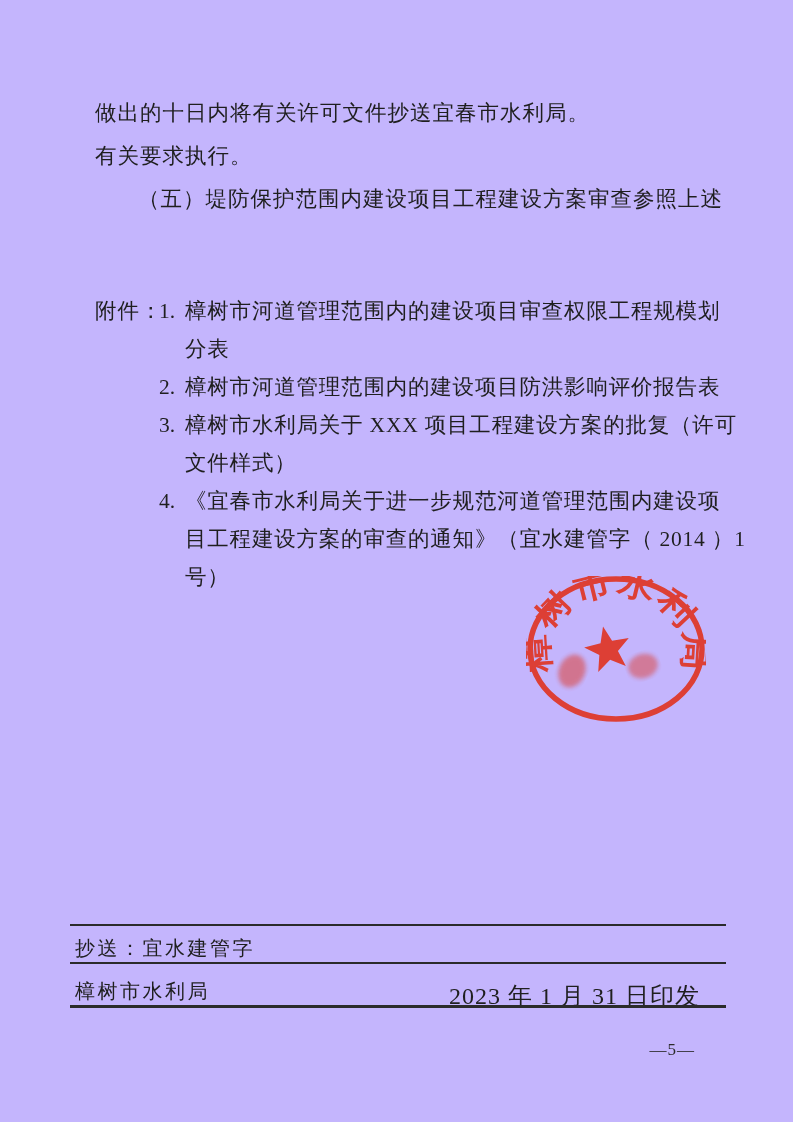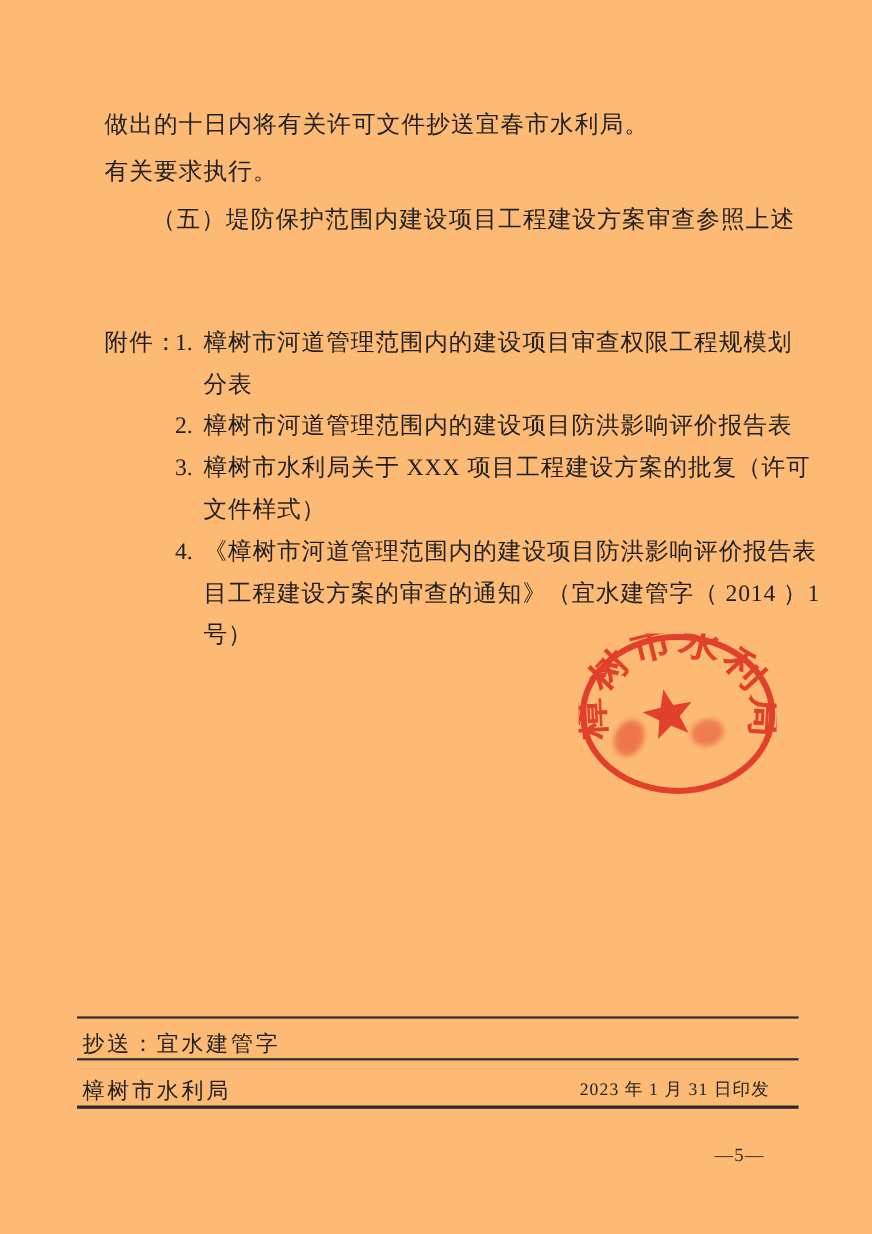--- a/index.html
+++ b/index.html
@@ -1,20 +1,20 @@
 <!DOCTYPE html>
 <html><head>
 <meta charset="utf-8">
 <style>
   html,body{margin:0;padding:0;}
   body{
     width:793px;height:1122px;background:#ffffff;position:relative;overflow:hidden;
     font-family:"Liberation Serif","DejaVu Serif",serif;color:#1f1f1f;
   }
-  .page{position:absolute;inset:0;background:#fdba74;}
+  .page{position:absolute;inset:0;background:#c4b5fd;}
 
   
   .doc-body{
     position:absolute;left:95px;top:92px;width:636px;
     font-size:21.5px;line-height:43px;letter-spacing:1px;
   }
   .doc-line{white-space:nowrap;}
   .pindent{padding-left:43px;}
 
   
@@ -45,21 +45,21 @@
   .footer-copy{
     position:absolute;left:75px;top:935px;
     font-size:20px;letter-spacing:2.5px;white-space:nowrap;
   }
   .footer-issuer{
     position:absolute;left:75px;top:978px;
     font-size:20px;letter-spacing:2.5px;white-space:nowrap;
   }
   .footer-printdate{
     position:absolute;right:93px;top:980px;
-    font-size:16px;letter-spacing:1px;white-space:nowrap;
+    font-size:24px;letter-spacing:1px;white-space:nowrap;
   }
   .page-number{
     position:absolute;right:98px;top:1040px;
     font-size:17px;letter-spacing:1px;color:#2b2b2b;white-space:nowrap;
   }
 </style>
 </head>
 <body>
 
 <div class="page">
@@ -76,21 +76,21 @@
     </div>
     <div class="att-line cont-text">分表</div>
     <div class="att-line cont-num">
       <span class="att-num">2.</span><span>樟树市河道管理范围内的建设项目防洪影响评价报告表</span>
     </div>
     <div class="att-line cont-num">
       <span class="att-num">3.</span><span>樟树市水利局关于 XXX 项目工程建设方案的批复（许可</span>
     </div>
     <div class="att-line cont-text">文件样式）</div>
     <div class="att-line cont-num">
-      <span class="att-num">4.</span><span>《樟树市河道管理范围内的建设项目防洪影响评价报告表</span>
+      <span class="att-num">4.</span><span>《宜春市水利局关于进一步规范河道管理范围内建设项</span>
     </div>
     <div class="att-line cont-text">目工程建设方案的审查的通知》（宜水建管字（ 2014 ）1</div>
     <div class="att-line cont-text">号）</div>
   </div>
 
   <div class="seal">
     <svg width="180" height="156" viewBox="0 0 180 156" xmlns="http://www.w3.org/2000/svg">
       <defs>
         <filter id="smudge">
             <feGaussianBlur stdDeviation="2.2"></feGaussianBlur>

